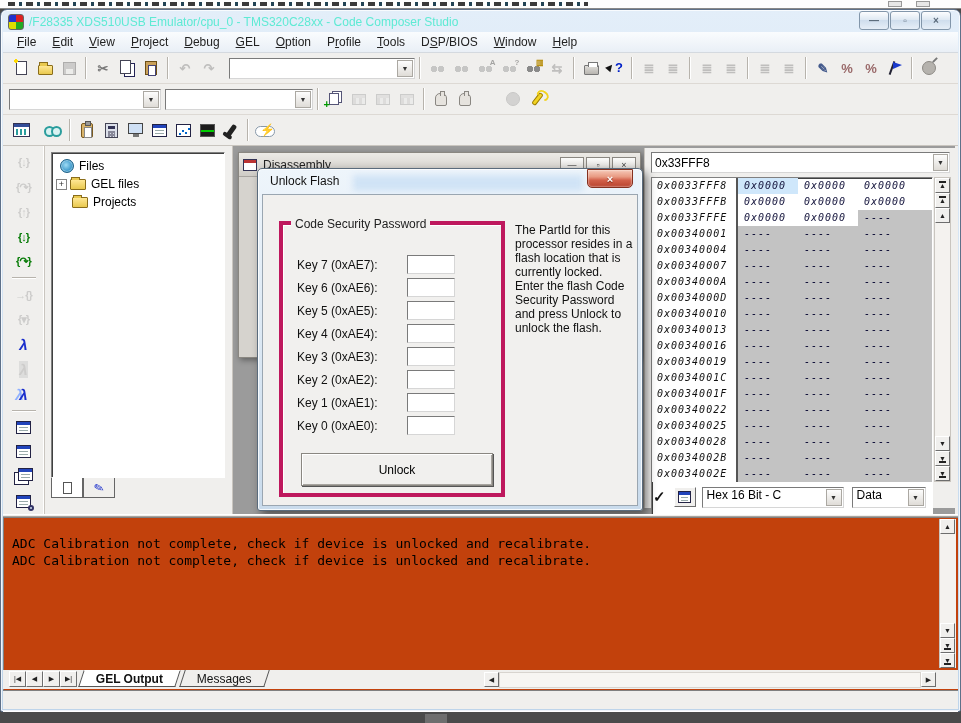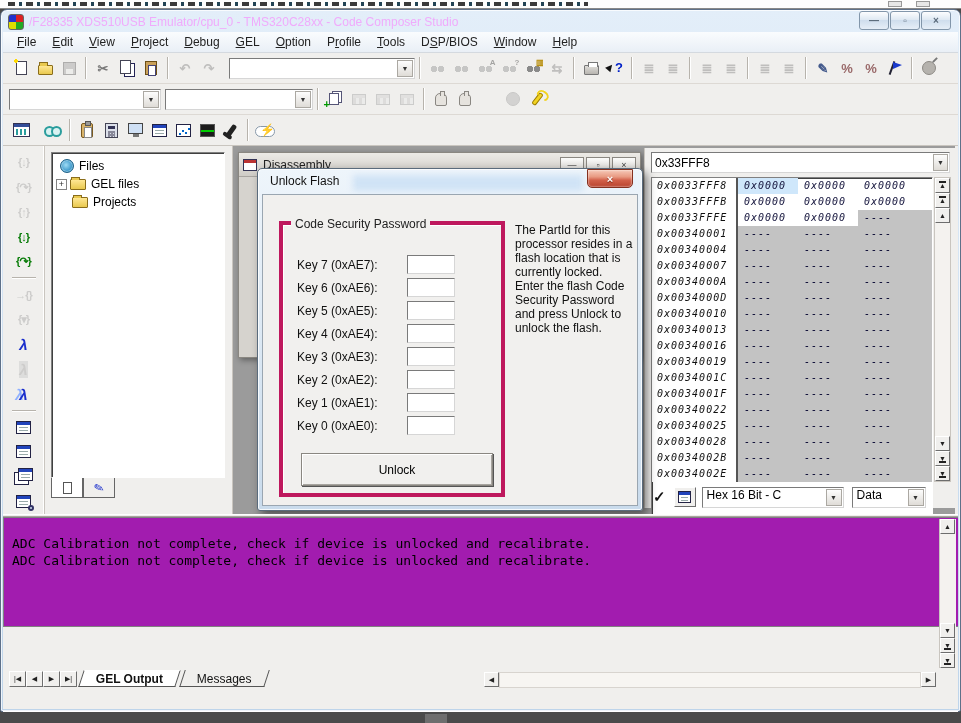--- a/index.html
+++ b/index.html
@@ -17,21 +17,21 @@
     background:repeating-linear-gradient(90deg,#3a3a3a 0 7px, transparent 7px 11px, #245 11px 14px, transparent 14px 18px); }
   #topstrip .ghostbtn { position:absolute; top:1px; width:14px; height:6px; background:#e7e7e7; border:1px solid #999; }
 
   
   #frame { left:0; top:9px; width:961px; height:703px; border:1px solid #5e7088; border-radius:7px 7px 2px 2px;
     background:linear-gradient(#e3eef9,#bed4ea); box-shadow:inset 0 0 0 1px rgba(255,255,255,.75); }
 
   #titlebar { left:4px; top:11px; width:953px; height:21px; display:flex; align-items:center; }
   #appicon { width:16px; height:16px; margin:0 5px 0 4px; border-radius:3px;
     background:conic-gradient(#d22 0 25%, #2a2 25% 50%, #dd0 50% 75%, #23c 75%); border:1px solid #666; }
-  #apptitle { font-size:12px; color:#f0abfc; white-space:nowrap; }
+  #apptitle { font-size:12px; color:#5eead4; white-space:nowrap; }
   #winbtns { position:absolute; right:6px; top:0; display:flex; }
   .wbtn { width:30px; height:19px; margin-left:1px; border:1px solid #8296aa; border-radius:3px;
     background:linear-gradient(#fcfdfe,#dfe9f3 45%,#cddcec 45%,#e6eef7); color:#5a6a7a;
     display:flex; align-items:center; justify-content:center; font-size:10px; font-weight:bold; }
 
   #client { left:3px; top:32px; width:955px; height:677px; background:#f0efed; }
 
   
   #menubar { left:3px; top:32px; width:955px; height:21px; background:linear-gradient(#fafcfe,#e9eff6);
     border-bottom:1px solid #d4d9df; display:flex; align-items:center; padding-left:6px; }
@@ -222,21 +222,21 @@
   .sbtn.bar.t::after { top:2px; } .sbtn.bar.b::after { bottom:2px; }
   .strack { flex:1; }
   #membar { position:absolute; left:0; top:338px; width:311px; height:22px; display:flex; align-items:center; padding-left:8px;}
   #membar .chk { font-size:15px; font-weight:bold; color:#111; margin-right:8px; }
   #membar .props { width:22px; height:20px; background:#f0efed; border:1px solid; border-color:#fff #6d6d6d #6d6d6d #fff;
     display:flex; align-items:center; justify-content:center; margin-right:6px;}
   #membar .props .i-win { width:13px; height:12px; }
 
   
   #splitter { left:3px; top:514px; width:955px; height:3px; background:#f0efed; border-top:1px solid #fff; border-bottom:1px solid #a8a49e;}
-  #output { left:3px; top:517px; width:955px; height:110px; background:#a21caf; border:1px solid #808080; border-right:none;}
+  #output { left:3px; top:517px; width:955px; height:174px; background:#c2410c; border:1px solid #808080; border-right:none;}
   #outputlines { position:absolute; left:8px; top:18px; right:24px; font-family:"DejaVu Sans Mono",monospace;
     font-size:13px; color:#000; }
   .oline { height:17px; white-space:nowrap; }
   #outvscroll { position:absolute; right:2px; top:1px; width:17px; height:149px; background:#f4f2ef; border-left:1px solid #c9c5bf;
     display:flex; flex-direction:column;}
 
   
   #tabsrow { left:3px; top:670px; width:955px; height:19px; background:#f0efed; display:flex; align-items:flex-start; }
   .navbtn { width:17px; height:16px; background:#f0efed; border:1px solid; border-color:#fff #6d6d6d #6d6d6d #fff;
     display:flex; align-items:center; justify-content:center; font-size:7px; color:#222; margin-top:1px;}

